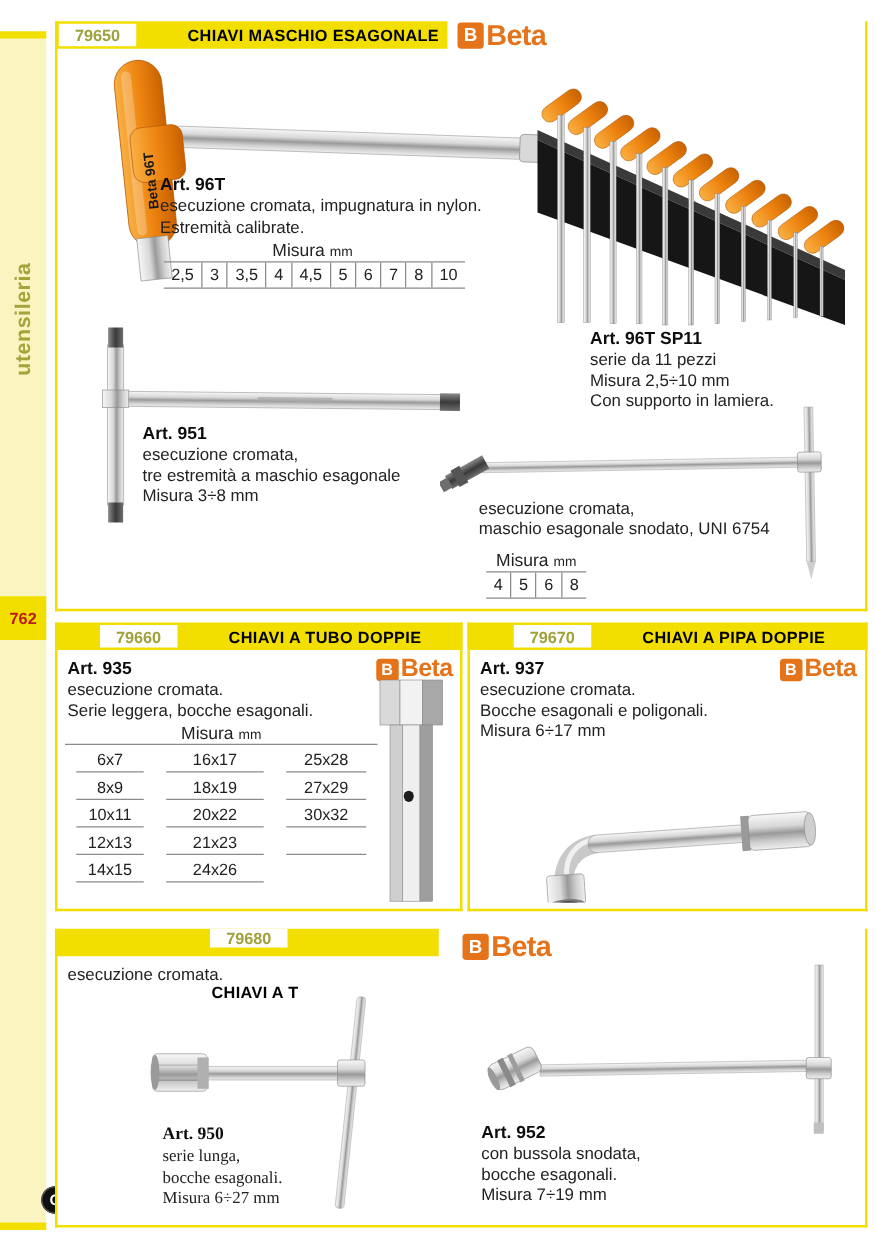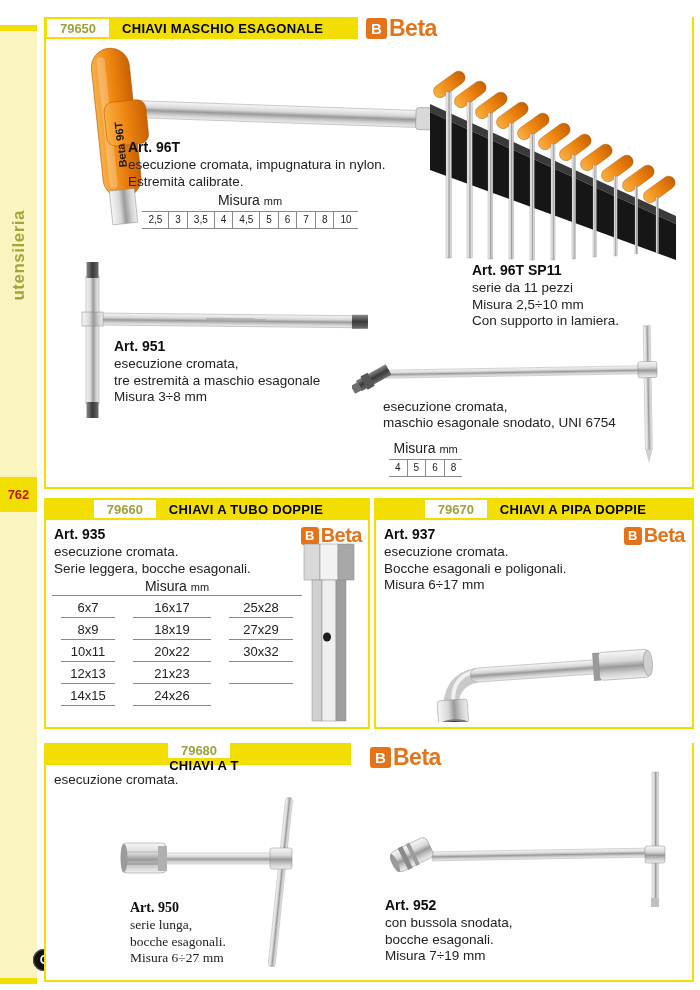--- a/index.html
+++ b/index.html
@@ -22,21 +22,21 @@
                font-size:12px; font-weight:bold; box-shadow:inset 0 0 0 1px #555; }
 
   
   .box { position:absolute; border:2px solid #f2df00; border-top:none; background:#fff; }
   #box1 { left:44px; top:17px;  width:646px; height:470px; }
   #box2 { left:44px; top:498px; width:322px; height:229px; }
   #box3 { left:374px; top:498px; width:316px; height:229px; }
   #box4 { left:44px; top:743px; width:646px; height:237px; }
 
   .hdr { position:absolute; top:0; left:-2px; height:22px; background:#f2df00;
-         display:flex; align-items:center; }
+         display:flex; align-items:center;gap:28px; }
   .hdr.partial { width:314px; }
   #box4 .hdr.partial { width:307px;flex-direction:column; }
   .hdr.full { width:calc(100% + 4px);justify-content:center; }
   .hdr .code { background:#fff; width:62px; height:18px; margin-left:3px;
                display:flex; align-items:center; justify-content:center;
                font-size:13px; font-weight:bold; color:#9fa23a; }
   .hdr .ttl  { margin-left:13px; font-size:13px; font-weight:bold; color:#000000; letter-spacing:.3px; white-space:nowrap; }
 
   
   .beta { position:absolute; display:flex; align-items:center; gap:2px; }
@@ -50,21 +50,21 @@
 
   
   .prod { position:absolute; font-size:13.5px; color:#222; line-height:1.22; white-space:nowrap; }
   .prod .art { font-size:14px; font-weight:bold; color:#0d0d0d; margin-bottom:1px; }
 
   
   .mtable { position:absolute; text-align:center; color:#222; }
   .mtable .mlabel { font-size:14px; margin-bottom:1px; }
   .mtable .mlabel .unit { font-size:11px; }
   .mtable .vals { display:inline-flex; border-top:1px solid #8a8a8a; border-bottom:1px solid #8a8a8a; }
-  .mtable .vals span { padding:2px 6px 3px; font-size:10px; border-left:1px solid #8a8a8a; }
+  .mtable .vals span { padding:2px 6px 3px; font-size:13px; border-left:1px solid #8a8a8a; }
   .mtable .vals span:first-child { border-left:none; }
 
   
   .g935 { position:absolute; left:6px; top:80px; width:250px; color:#222; }
   .g935 .glabel { text-align:center; font-size:14px; border-bottom:1px solid #8a8a8a; padding-bottom:1px; }
   .g935 .glabel .unit { font-size:11px; }
   .g935 .cells { display:grid; grid-template-columns:72px 96px 82px; }
   .g935 .cells span { text-align:center; font-size:13px; padding:4px 0 2px; margin:0 9px;
                       border-bottom:1px solid #8a8a8a; }
   .g935 .cells span.noline { border-bottom:none; }

